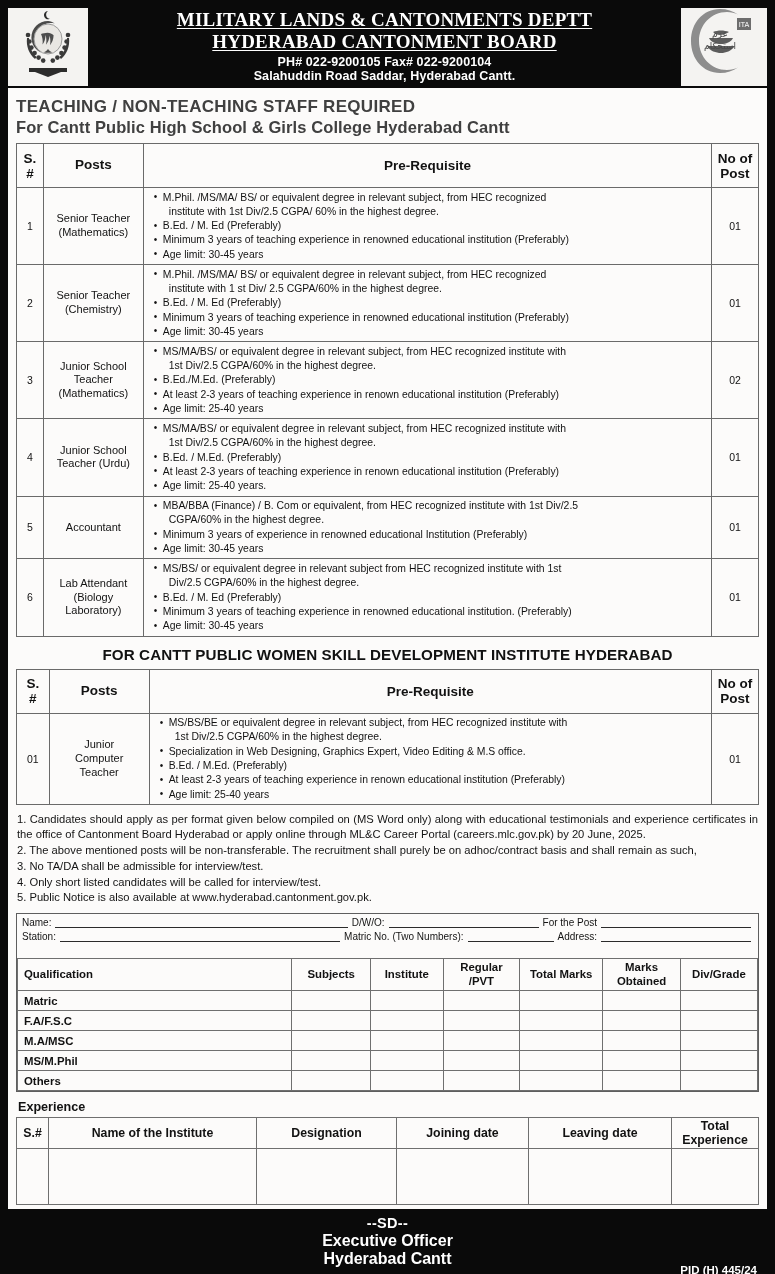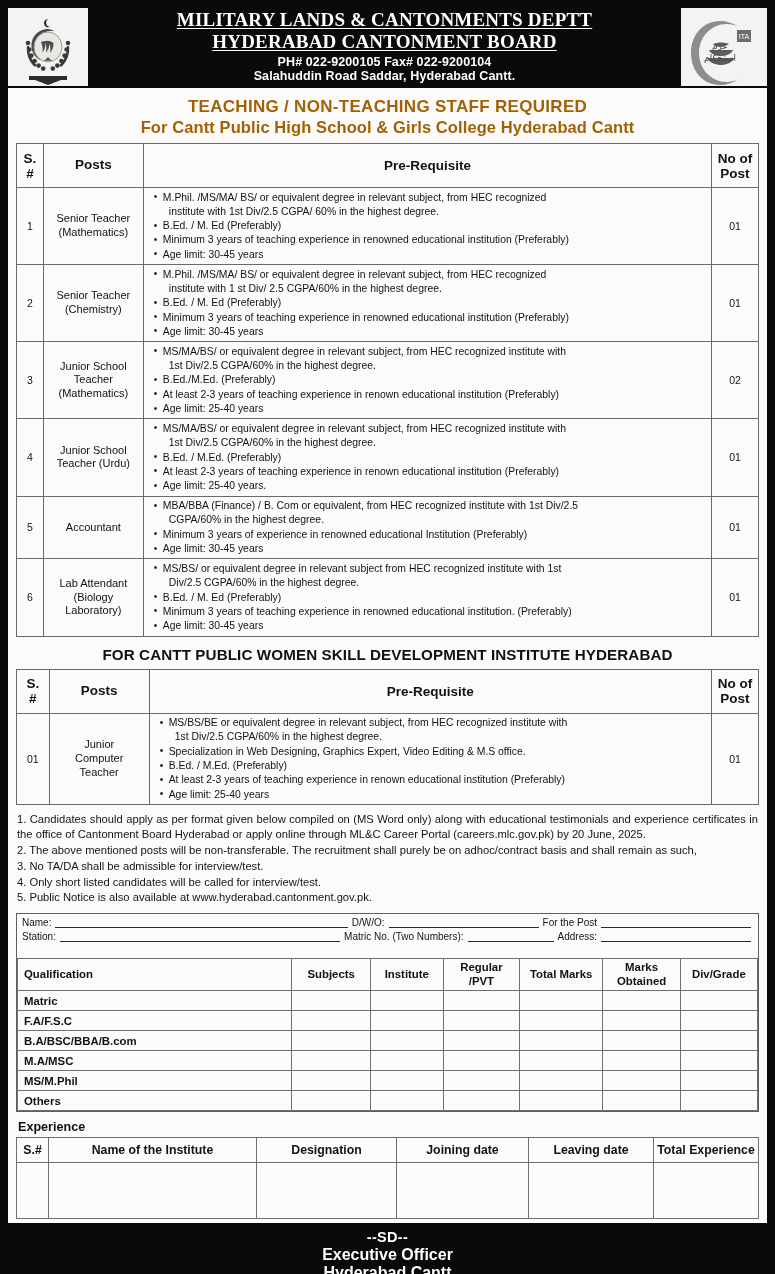--- a/index.html
+++ b/index.html
@@ -44,42 +44,42 @@
     font:700 11px "Liberation Sans", sans-serif; color:#c07f86;
   }
   
   .masthead {
     display:flex; align-items:center; justify-content:space-between;
     background:#0a0a0a; height:82px;
     position:relative; z-index:60;
   }
   .crest, .crest2 {
     width:80px; height:78px; flex:0 0 80px;
-    display:flex; align-items:flex-end; justify-content:center;
+    display:flex; align-items:flex-start; justify-content:center;
     background:#f4f3f1;
   }
   .crest2 { width:86px; flex:0 0 86px; }
   .mast-mid {
     flex:1 1 auto; text-align:center; color:#fff; padding:2px 6px 4px;
   }
   .mast-t1, .mast-t2 {
     font-weight:800; font-size:19px; line-height:1.12;
     letter-spacing:.2px; text-decoration:underline;
     text-underline-offset:2px;
     font-family:Liberation Serif, serif;
   }
   .mast-t3 { font-size:12.5px; margin-top:3px; font-weight:600; letter-spacing:.1px;}
   .mast-t4 { font-size:12.5px; font-weight:600; letter-spacing:.1px;}
   
   .sheet {
     background:#fcfbfa;
     padding:6px 8px 4px 8px;
     position:relative; z-index:55;
   }
-  .heads { text-align:center; color:#a16207; }
+  .heads { text-align:left; color:#404040; }
   .h1 { font-size:17px; font-weight:800; letter-spacing:.3px; margin:3px 0 1px;}
   .h2 { font-size:16.5px; font-weight:800; letter-spacing:.1px; margin-bottom:6px;}
   .h3 {
     font-size:15.2px; font-weight:800; text-align:center;
     letter-spacing:.1px; margin:9px 0 6px; color:#111;
   }
   
   table.jt {
     width:100%; border-collapse:collapse;
     background:transparent; color:#121212;
@@ -151,21 +151,21 @@
   .exp-title {
     font-size:12.6px; font-weight:800; color:#121212; margin:8px 0 3px 2px;
   }
   table.exp { width:100%; border-collapse:collapse; color:#121212; }
   table.exp th, table.exp td { border:1px solid #6f6f6f; }
   table.exp thead th {
     font-size:12.3px; font-weight:800; text-align:center; height:25px;
   }
   table.exp tbody td { height:56px; }
   .e-sn{width:32px;} .e-name{width:208px;} .e-des{width:140px;}
-  .e-jd{width:132px;} .e-ld{width:125px;}
+  .e-jd{width:132px;} .e-ld{width:143px;}
   
   .footer {
     background:#0a0a0a; color:#fff; text-align:center;
     padding:6px 10px 4px; position:relative; z-index:60; height:72px;
   }
   .f1 { font-size:14.5px; font-weight:800; letter-spacing:.3px; }
   .f2 { font-size:16px; font-weight:800; margin-top:1px;}
   .f3 { font-size:16px; font-weight:800; margin-top:0;}
   .pid {
     position:absolute; right:10px; bottom:5px;
@@ -479,29 +479,20 @@
             <tr>
               <td class="qual">F.A/F.S.C</td>
               <td></td>
               <td></td>
               <td></td>
               <td></td>
               <td></td>
               <td></td>
             </tr>
             <tr>
-              <td class="qual">B.A/BSC/BBA/B.com</td>
-              <td></td>
-              <td></td>
-              <td></td>
-              <td></td>
-              <td></td>
-              <td></td>
-            </tr>
-            <tr>
               <td class="qual">M.A/MSC</td>
               <td></td>
               <td></td>
               <td></td>
               <td></td>
               <td></td>
               <td></td>
             </tr>
             <tr>
               <td class="qual">MS/M.Phil</td>

